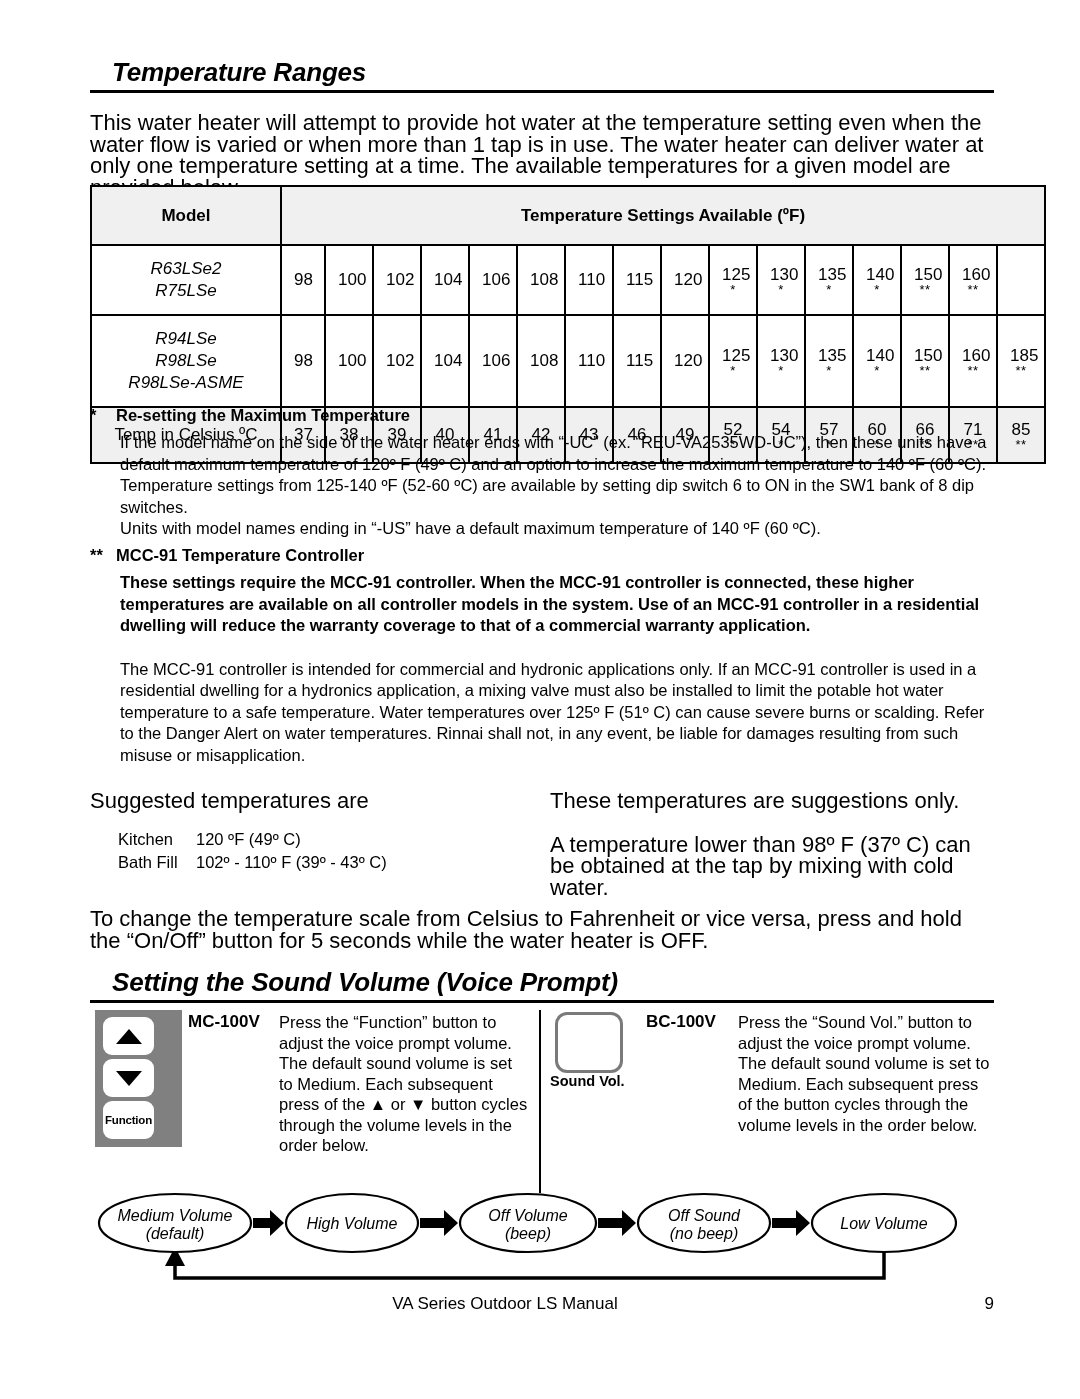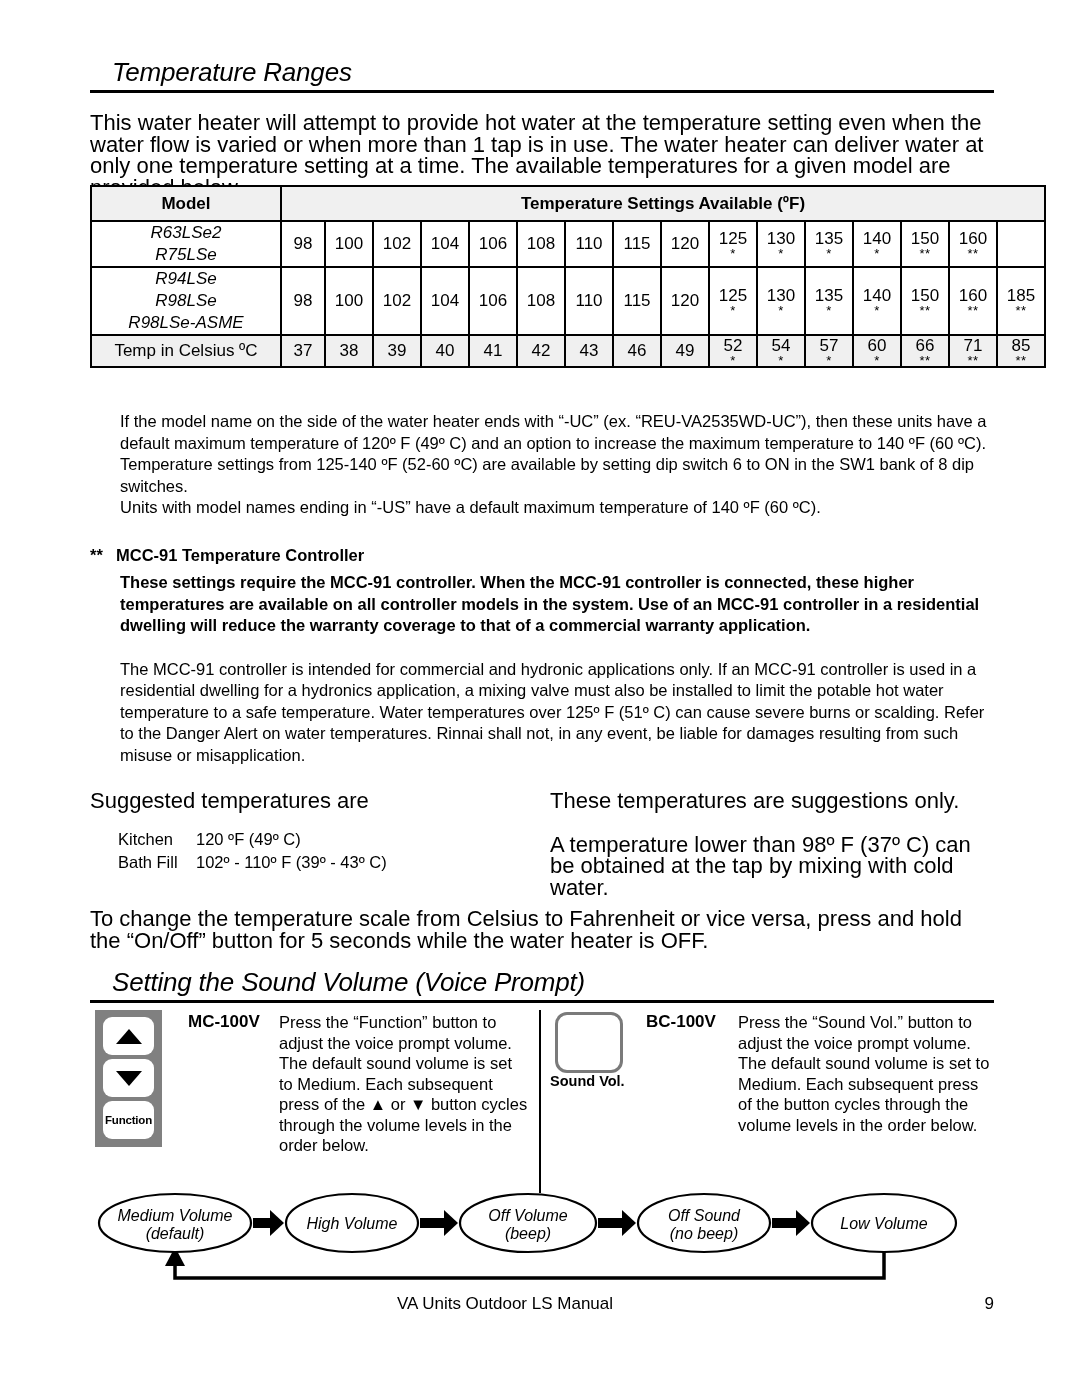--- a/index.html
+++ b/index.html
@@ -25,21 +25,21 @@
     position: absolute;
     left: 90px;
     top: 0;
     width: 904px;
   }
 
   
   .sec-head {
     font-style: italic;
     font-size: 26px;
-    font-weight: normal;
+    font-weight: bold;
     letter-spacing: -0.2px;
     padding-left: 22px;
     padding-bottom: 2px;
     border-bottom: 3px solid #000;
     margin: 0;
     line-height: 1.15;
   }
 
   
   .para {
@@ -53,21 +53,21 @@
   table.temp {
     border-collapse: collapse;
     width: 904px;
     table-layout: fixed;
     font-size: 16.5px;
   }
   table.temp td, table.temp th {
     border: 2px solid #000;
     text-align: center;
     vertical-align: middle;
-    padding: 0;
+    padding: 12px;
   }
   .hdr {
     background: #f0f0f0;
     font-weight: bold;
     font-size: 17px;
     height: 33px;
   }
   .modelcell {
     font-style: italic;
     font-size: 17px;
@@ -114,21 +114,21 @@
     position: absolute;
     left: 449px;
     top: 3px;
     width: 0;
     height: 183px;
     border-left: 2px solid #000;
   }
   .ctrl-mc {
     position: absolute;
     left: 5px; top: 3px;
-    width: 67px; height: 137px;
+    width: 87px; height: 137px;
     background: #808080;
   }
   .btn-mc {
     position: absolute;
     left: 8px;
     width: 51px; height: 38px;
     background: #ffffff;
     border-radius: 9px;
     display: flex;
     align-items: center;
@@ -316,20 +316,23 @@
             <td class="val">60<span class="star">*</span></td>
             <td class="val">66<span class="star">**</span></td>
             <td class="val">71<span class="star">**</span></td>
             <td class="val">85<span class="star">**</span></td>
           </tr>
         </tbody>
     </table>
   </div>
 
   <div class="content" style="top:405px;">
+    <div class="note-title">
+      <span class="note-mark">*</span><span>Re-setting the Maximum Temperature</span>
+    </div>
     <div class="note-body" style="margin-top:6px;">If the model name on the side of the water heater ends with “-UC” (ex. “REU-VA2535WD-UC”), then these units have a default maximum temperature of 120º F (49º C) and an option to increase the maximum temperature to 140 ºF (60 ºC).  Temperature settings from 125-140 ºF (52-60 ºC) are available by setting dip switch 6 to ON in the SW1 bank of 8 dip switches.</div>
     <div class="note-body">Units with model names ending in “-US” have a default maximum temperature of 140 ºF (60 ºC).</div>
   </div>
 
   <div class="content" style="top:545px;">
     <div class="note-title">
       <span class="note-mark">**</span><span>MCC-91 Temperature Controller</span>
     </div>
     <div class="note-body" style="margin-top:6px;font-weight:bold;">These settings require the MCC-91 controller.  When the MCC-91 controller is connected, these higher temperatures are available on all controller models in the system. Use of an MCC-91 controller in a residential dwelling will reduce the warranty coverage to that of a commercial warranty application.</div>
     <div class="note-body" style="margin-top:22px;">The MCC-91 controller is intended for commercial and hydronic applications only. If an MCC-91 controller is used in a residential dwelling for a hydronics application, a mixing valve must also be installed to limit the potable hot water temperature to a safe temperature. Water temperatures over 125º F (51º C) can cause severe burns or scalding. Refer to the Danger Alert on water temperatures. Rinnai shall not, in any event, be liable for damages resulting from such misuse or misapplication.</div>
@@ -424,17 +427,17 @@
           </g>
           <g>
             <ellipse cx="794" cy="31" rx="72" ry="29" fill="#fff" stroke="#000" stroke-width="2.2"></ellipse>
             <text x="794" y="37" class="ellipse-text">Low Volume</text>
           </g>
         </svg>
     </div>
   </div>
 
   <div class="footer">
-    <div class="ftitle">VA Units Outdoor LS Manual</div>
+    <div class="ftitle">VA Series Outdoor LS Manual</div>
     <div class="fpage">9</div>
   </div>
 
 </div>
 
 </body></html>

